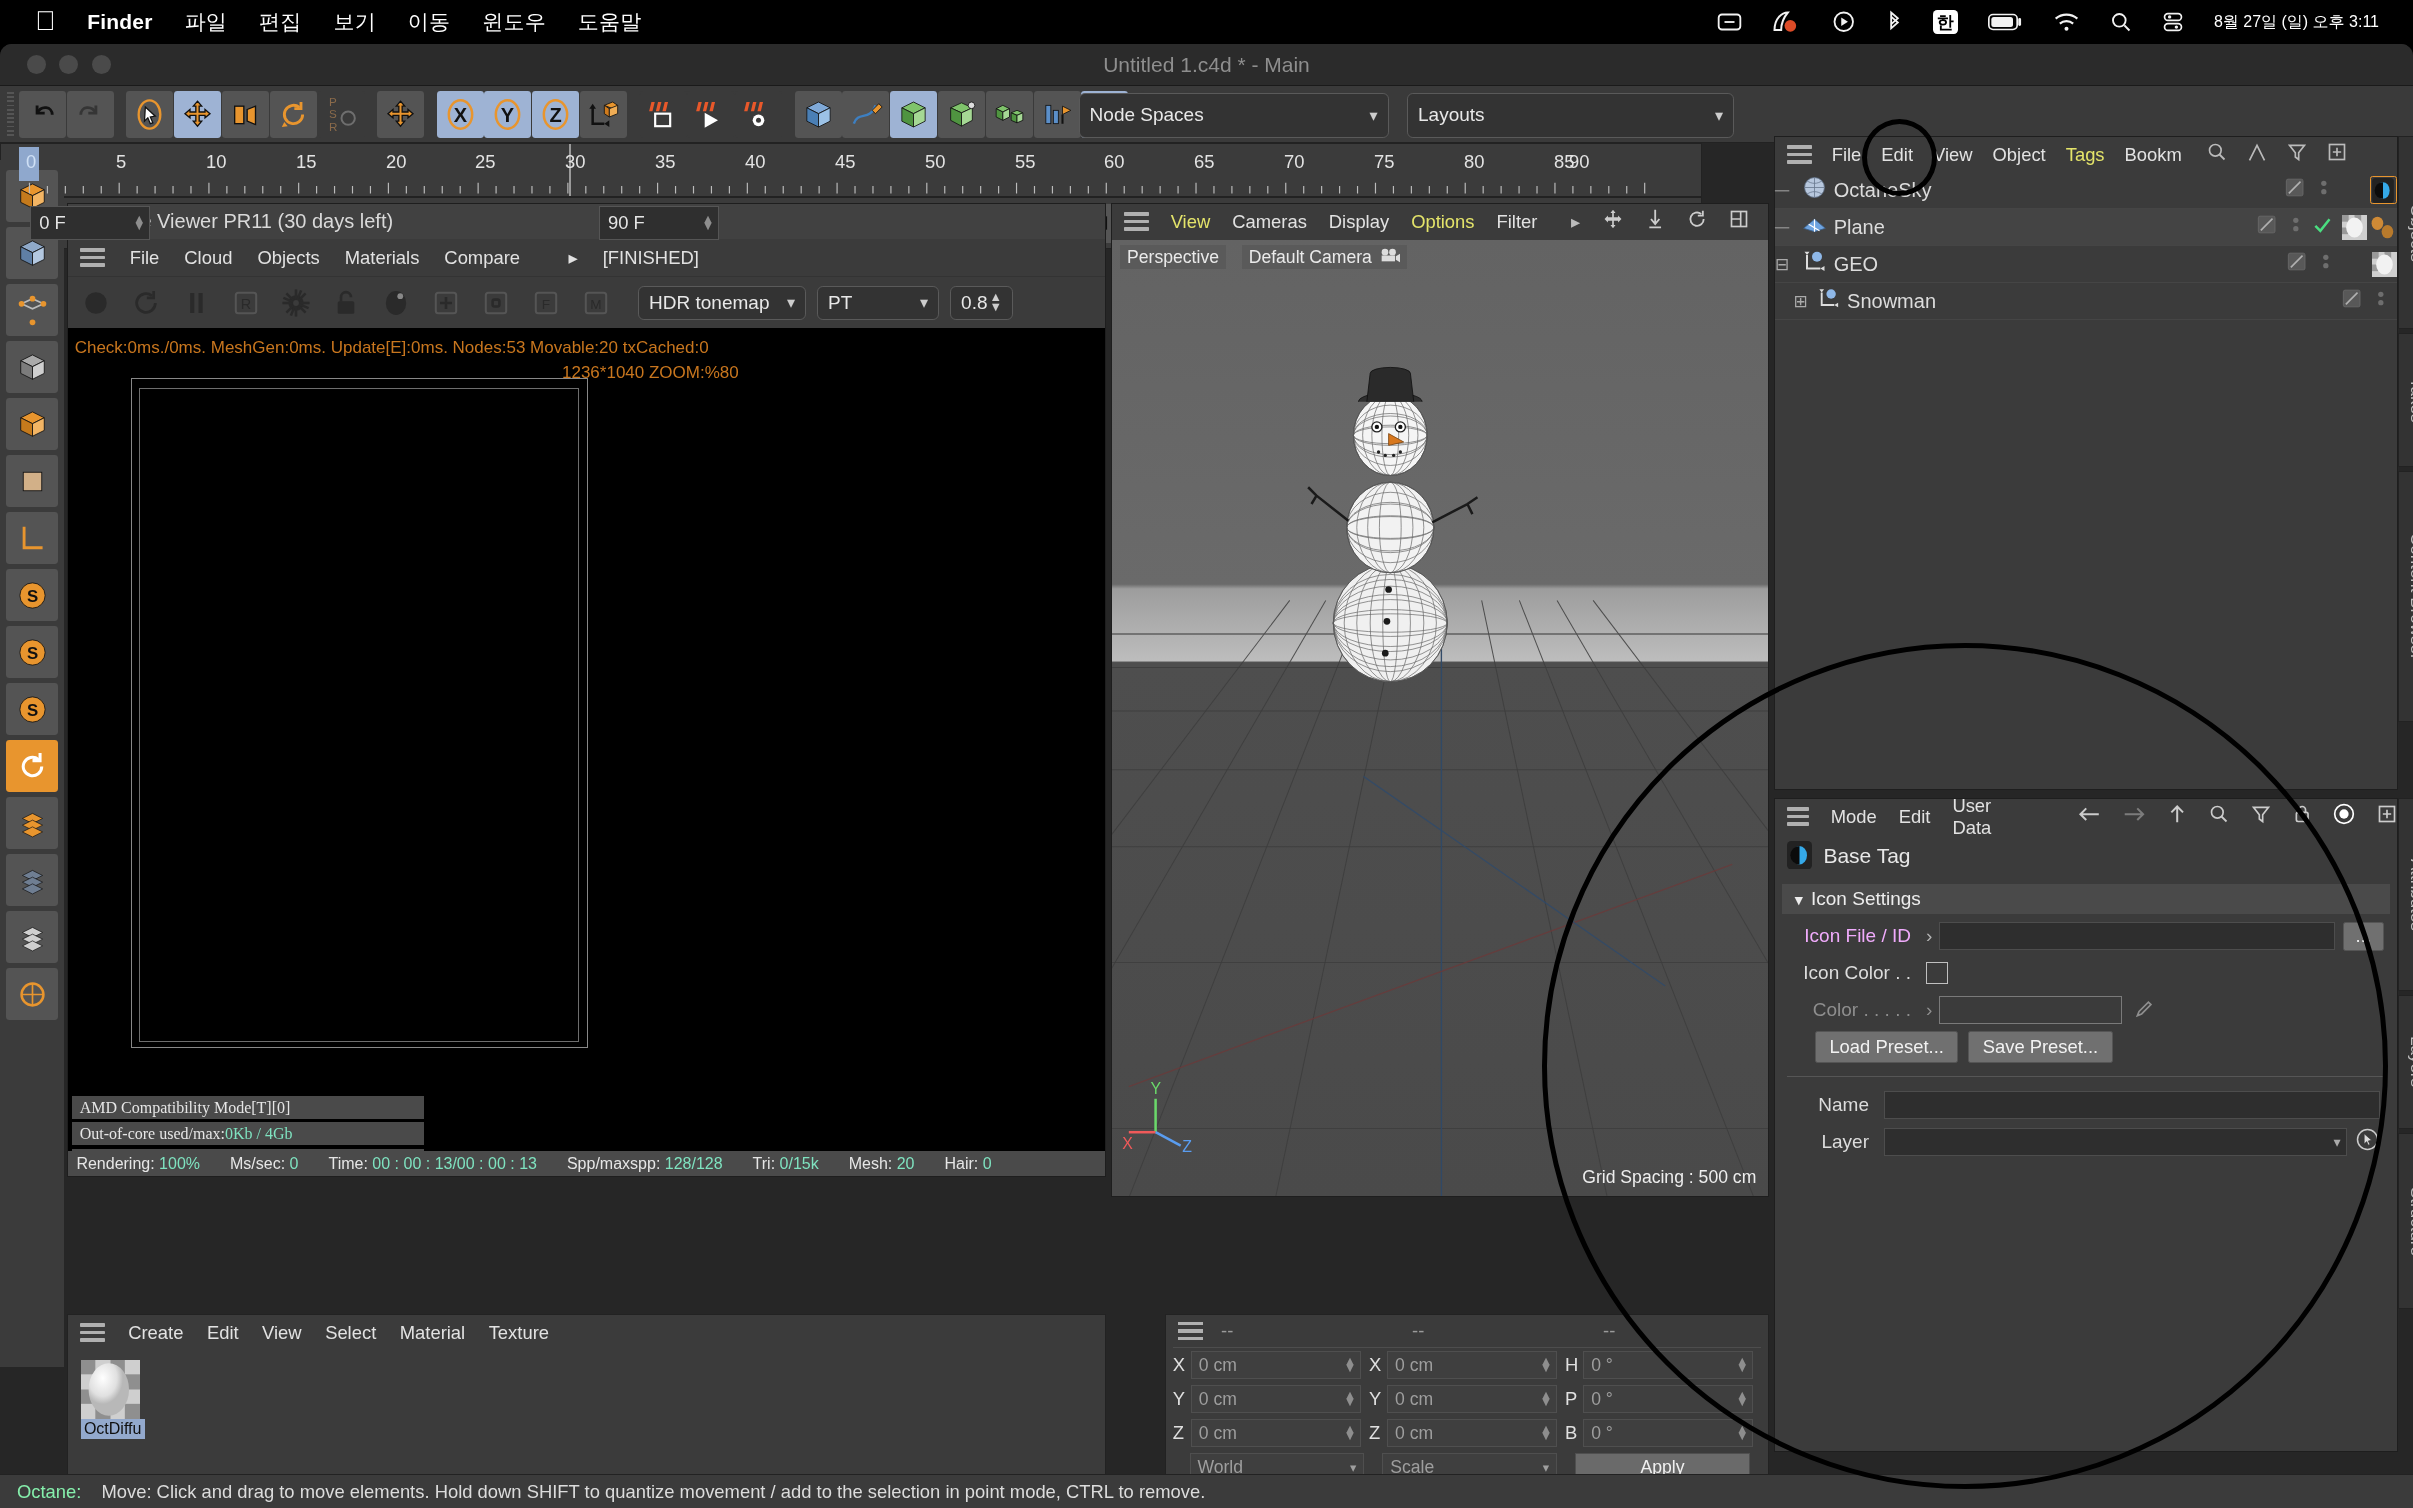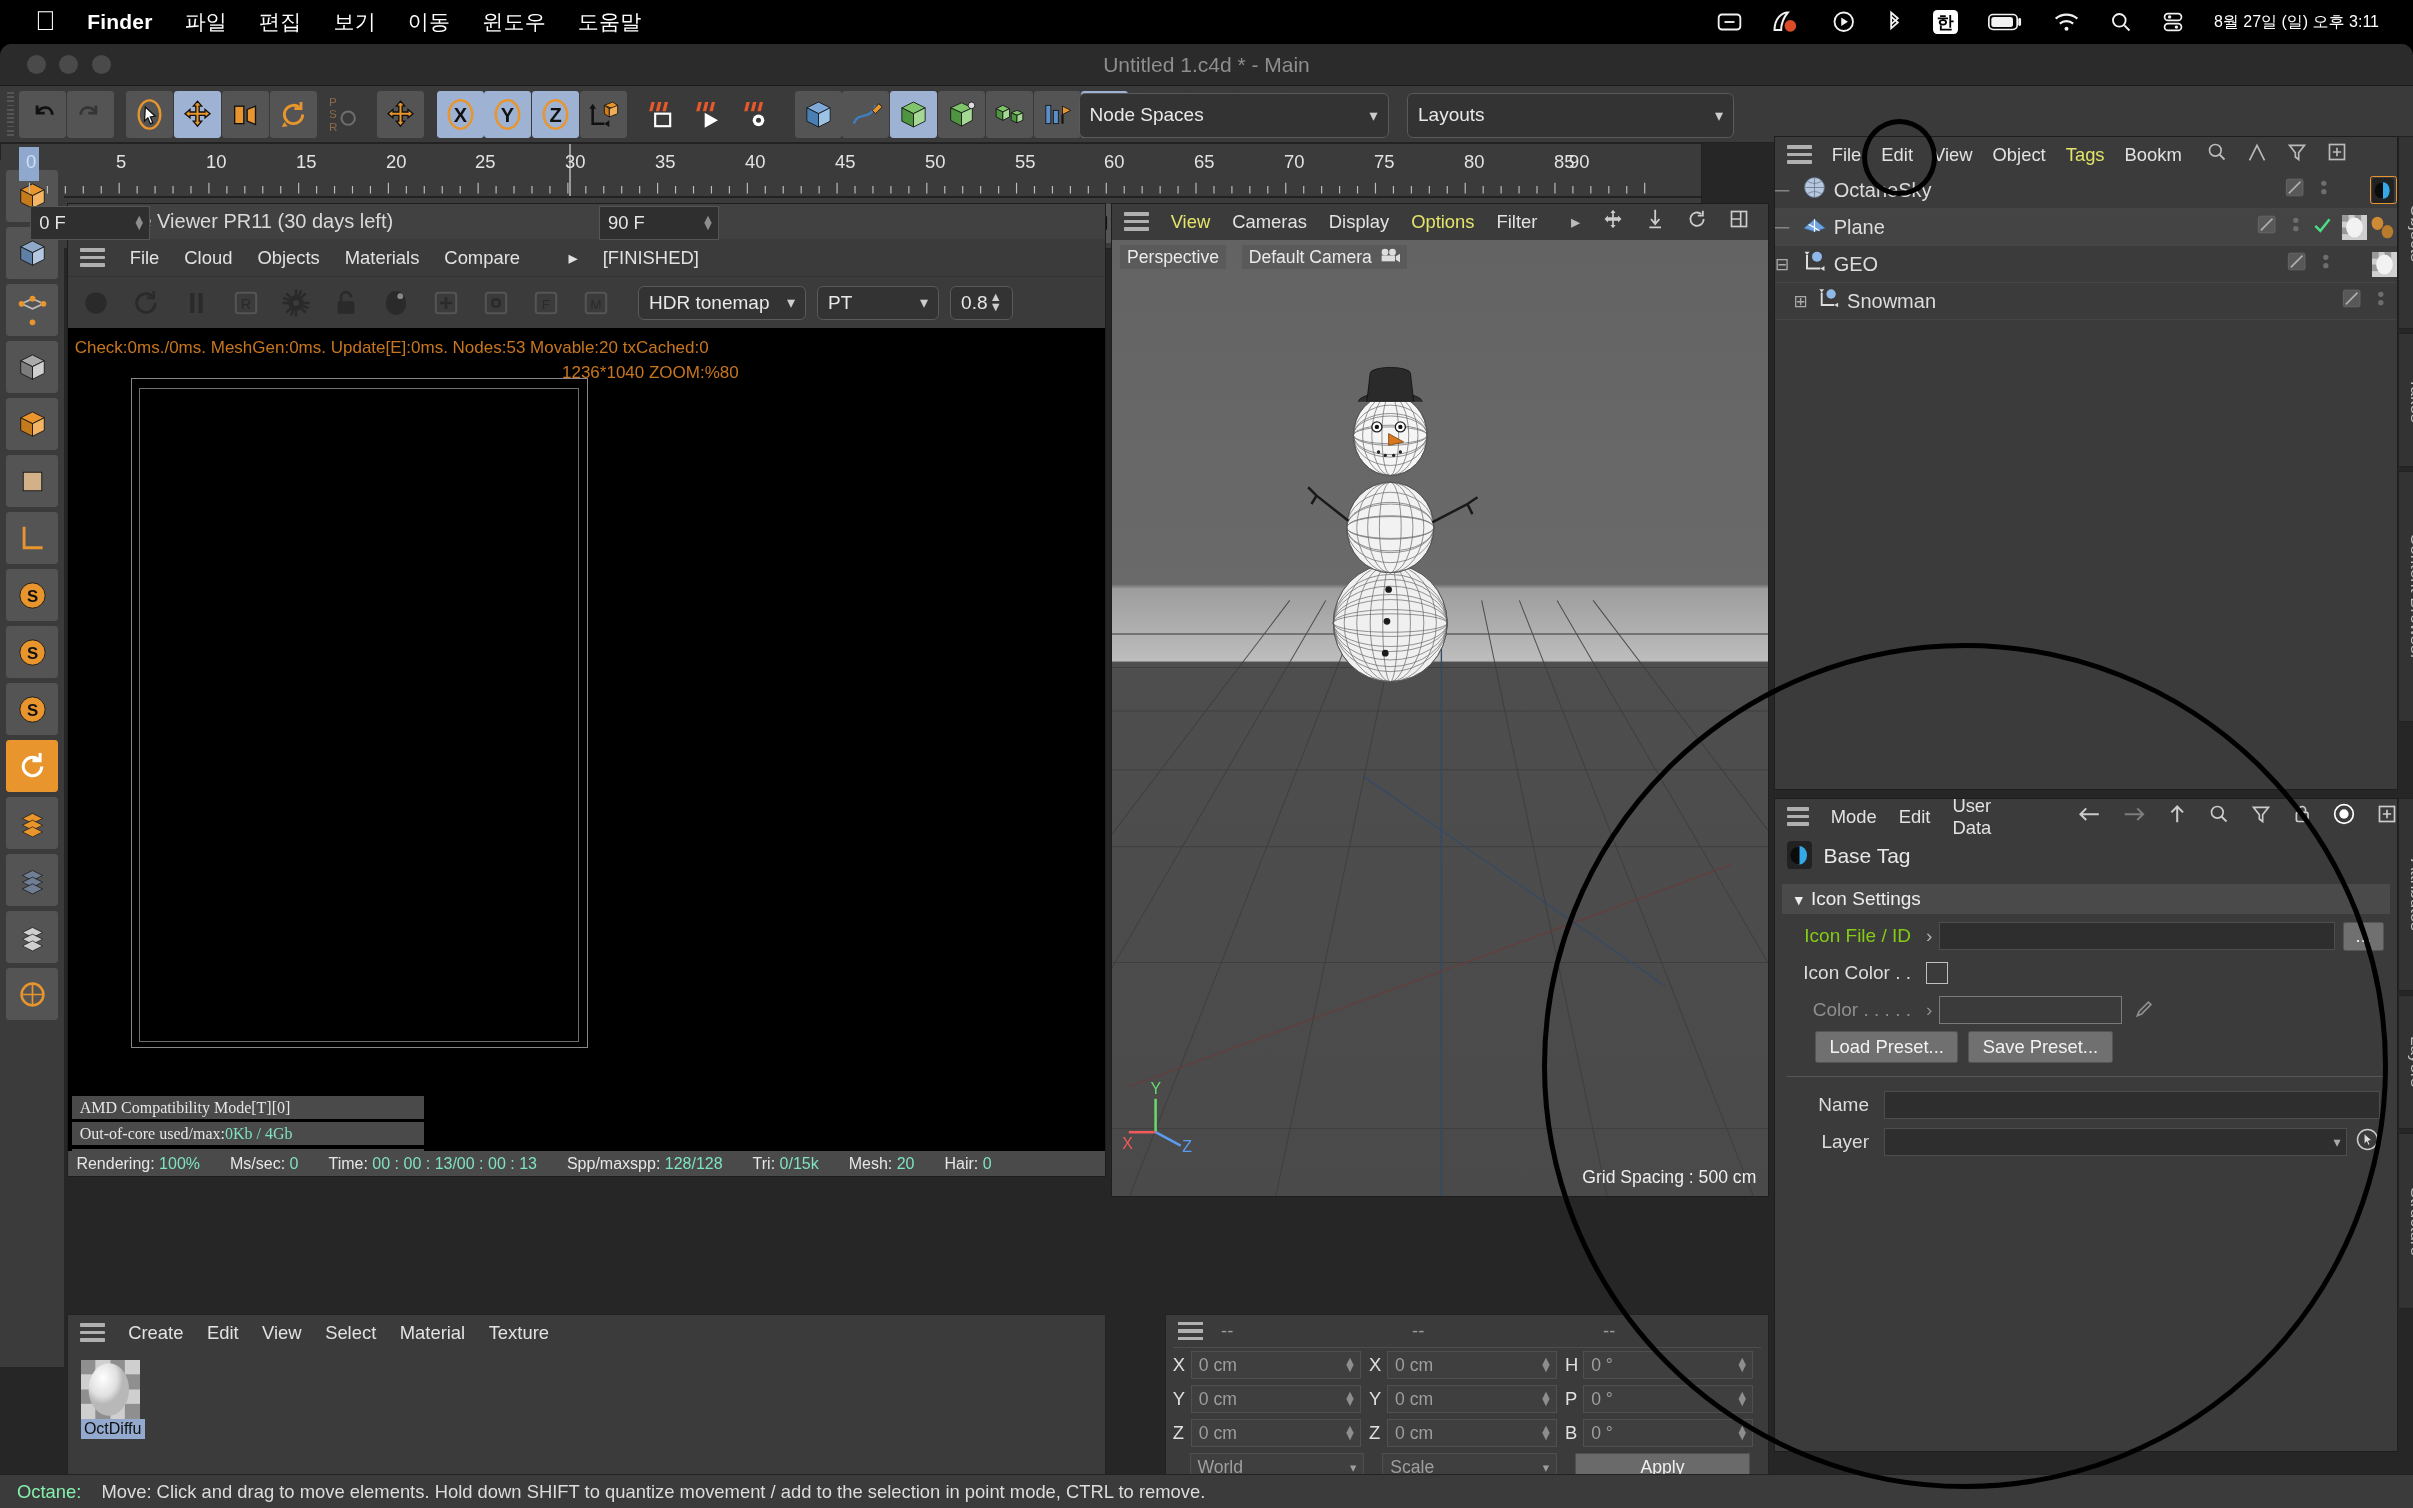--- a/index.html
+++ b/index.html
@@ -91,21 +91,21 @@
     font-size:20px; border-bottom:0.8px solid #454545; position:relative;}
   .omrow.alt { background:#444; }
   .omname { flex:1; display:flex; align-items:center; gap:8.4px; overflow:hidden; white-space:nowrap;}
   .omtagcell { width:35px; }
 
   
   #am { left:1774px; top:754px; width:624px; height:654px; background:#3b3b3b;
     border:0.8px solid #1e1e1e;}
   .amrow { display:flex; align-items:center; height:37px; color:#dcdcdc; font-size:19px; }
   .amlabel { width:151px; text-align:right; padding-right:15px; }
-  .amlabel.or { color:#84cc16; }
+  .amlabel.or { color:#f0abfc; }
   .amlabel.dim { color:#8e8e8e; }
   .fld { background:#2e2e2e; border:0.8px solid #4d4d4d; height:28.5px; flex:1;}
   .btn { background:#707070; color:#f2f2f2; font-size:18.4px; border:0.8px solid #555;
     border-radius:2.5px; padding:4.2px 13.4px; }
   .sectionhdr { background:#4a4a4a; color:#ededed; font-size:19px; padding:4.2px 10px; margin:5px 6.7px 3.4px;}
   .bold { font-weight:bold; font-size:20px; color:#fff; }
 
   
   .dock { position:absolute; width:28.5px; background:#333; color:#bdbdbd;
     font-size:17px; writing-mode:vertical-rl; text-align:center;

